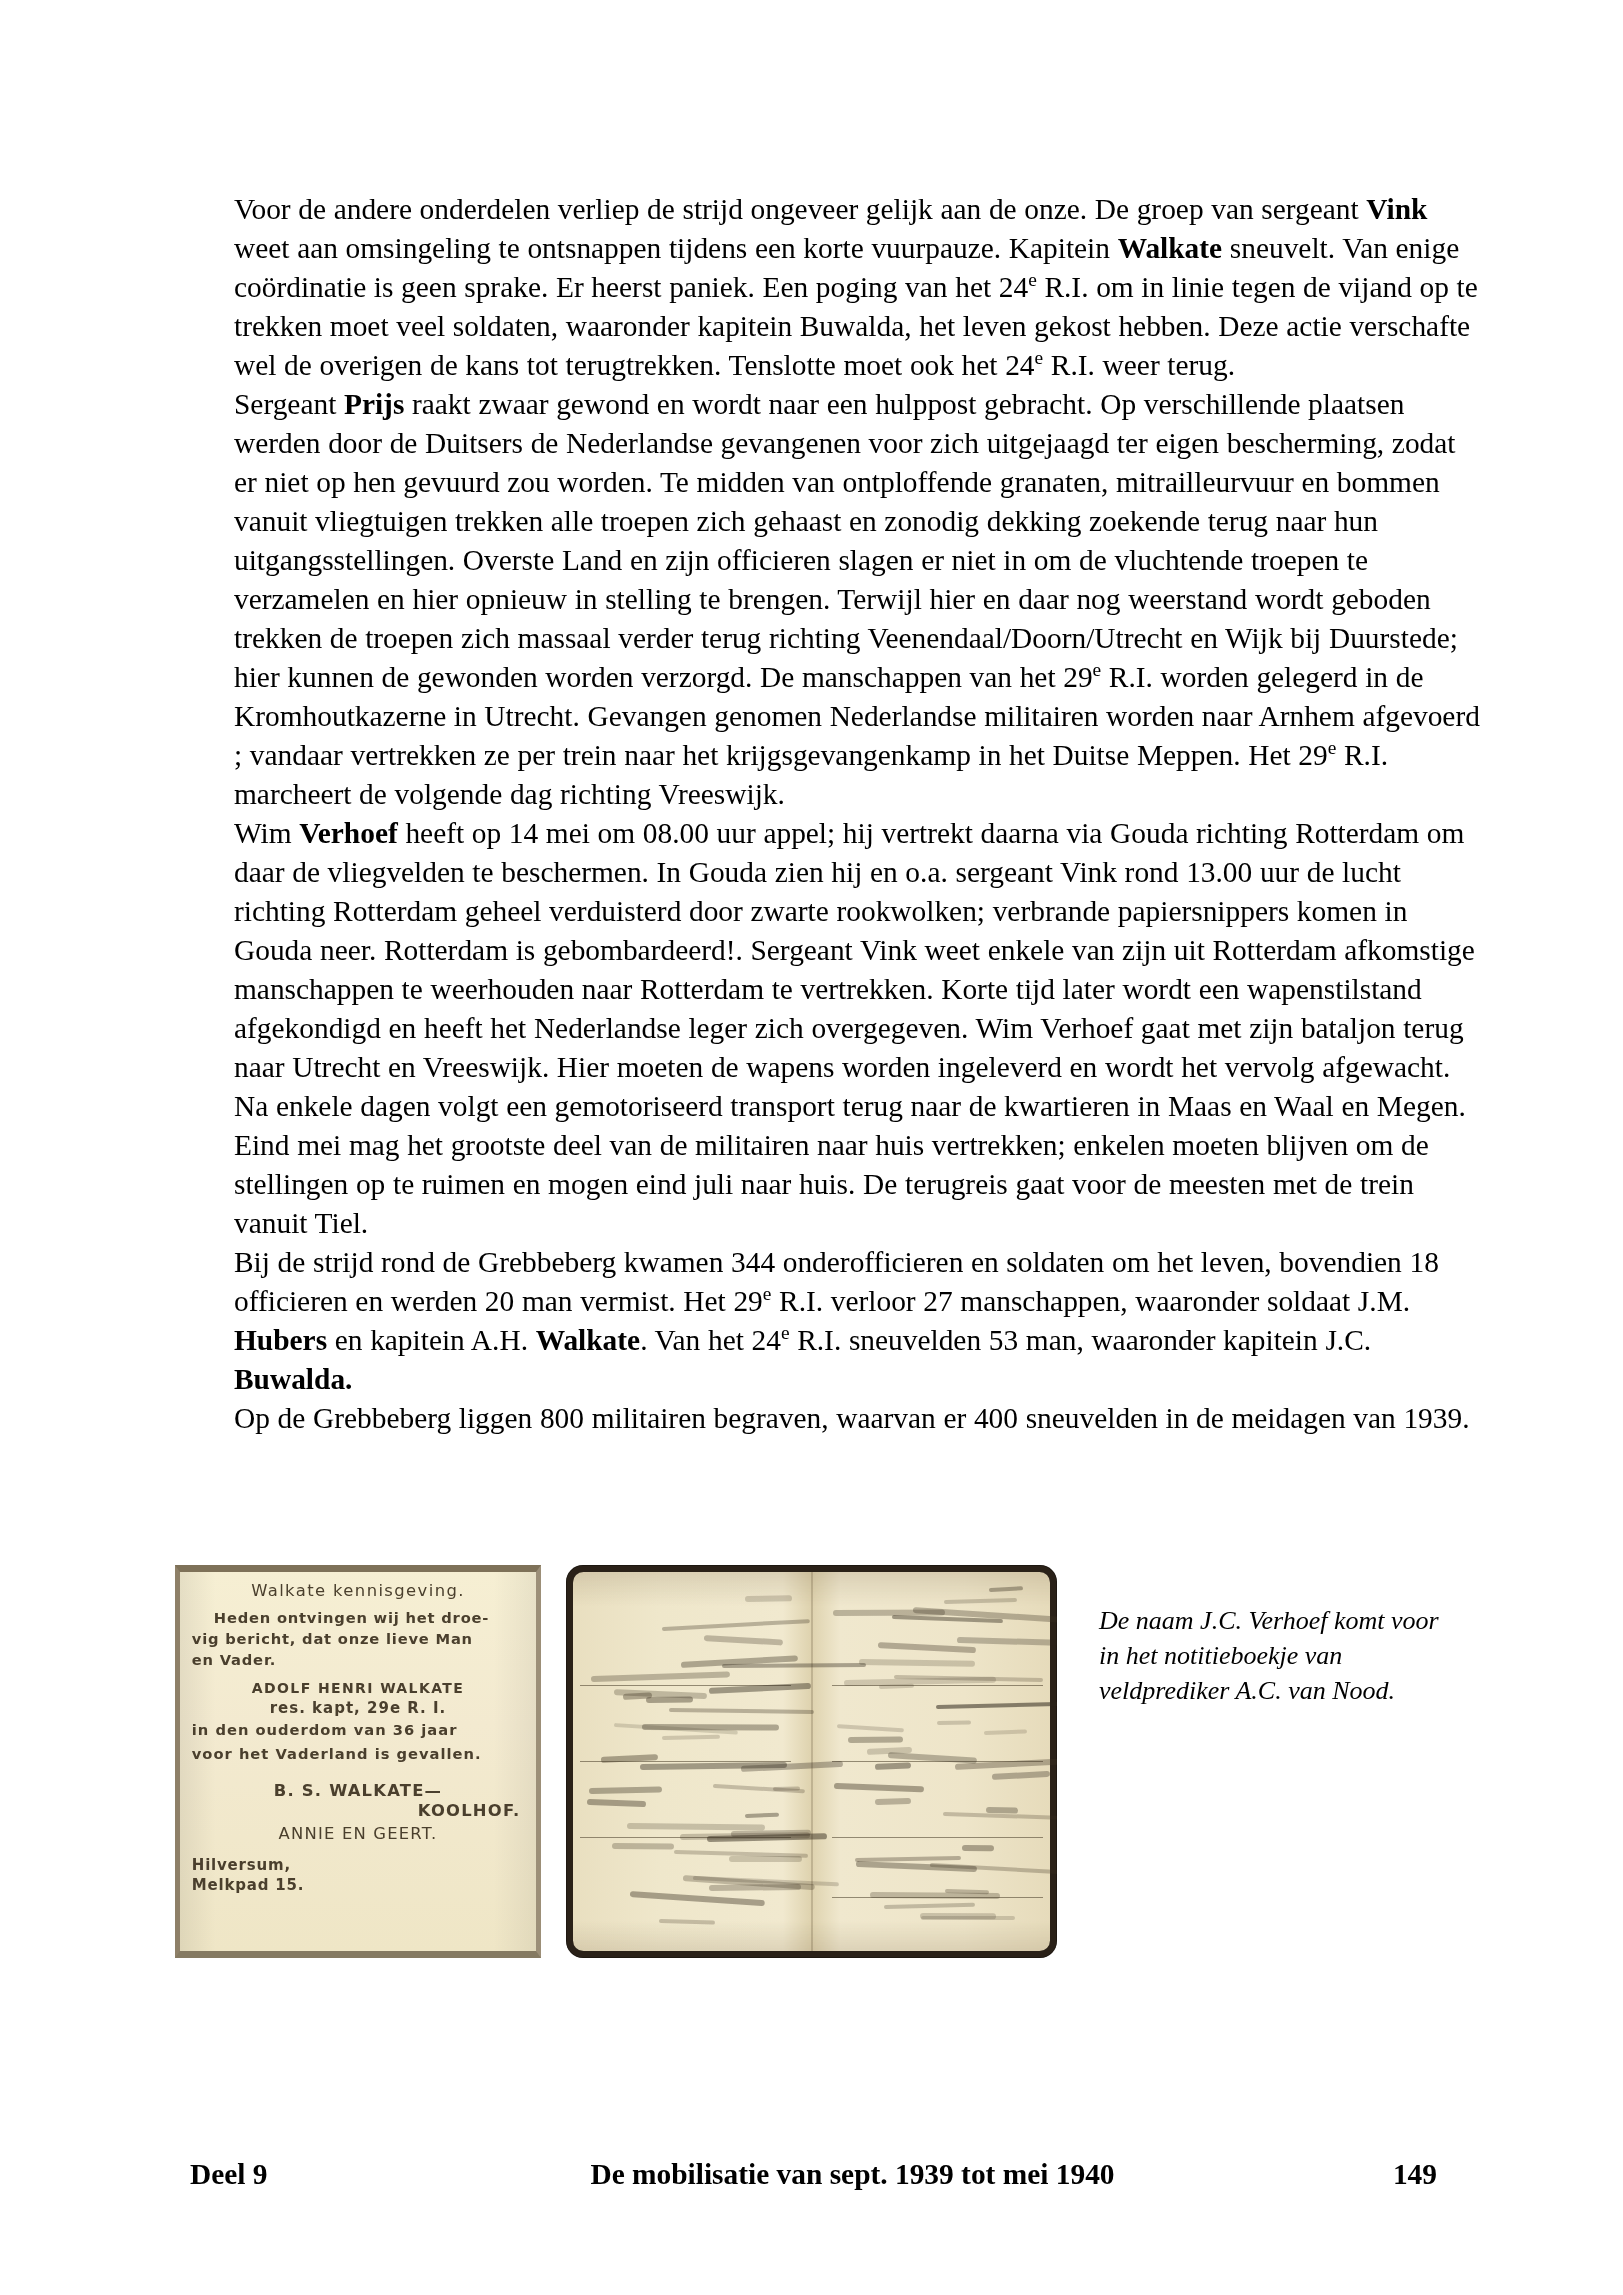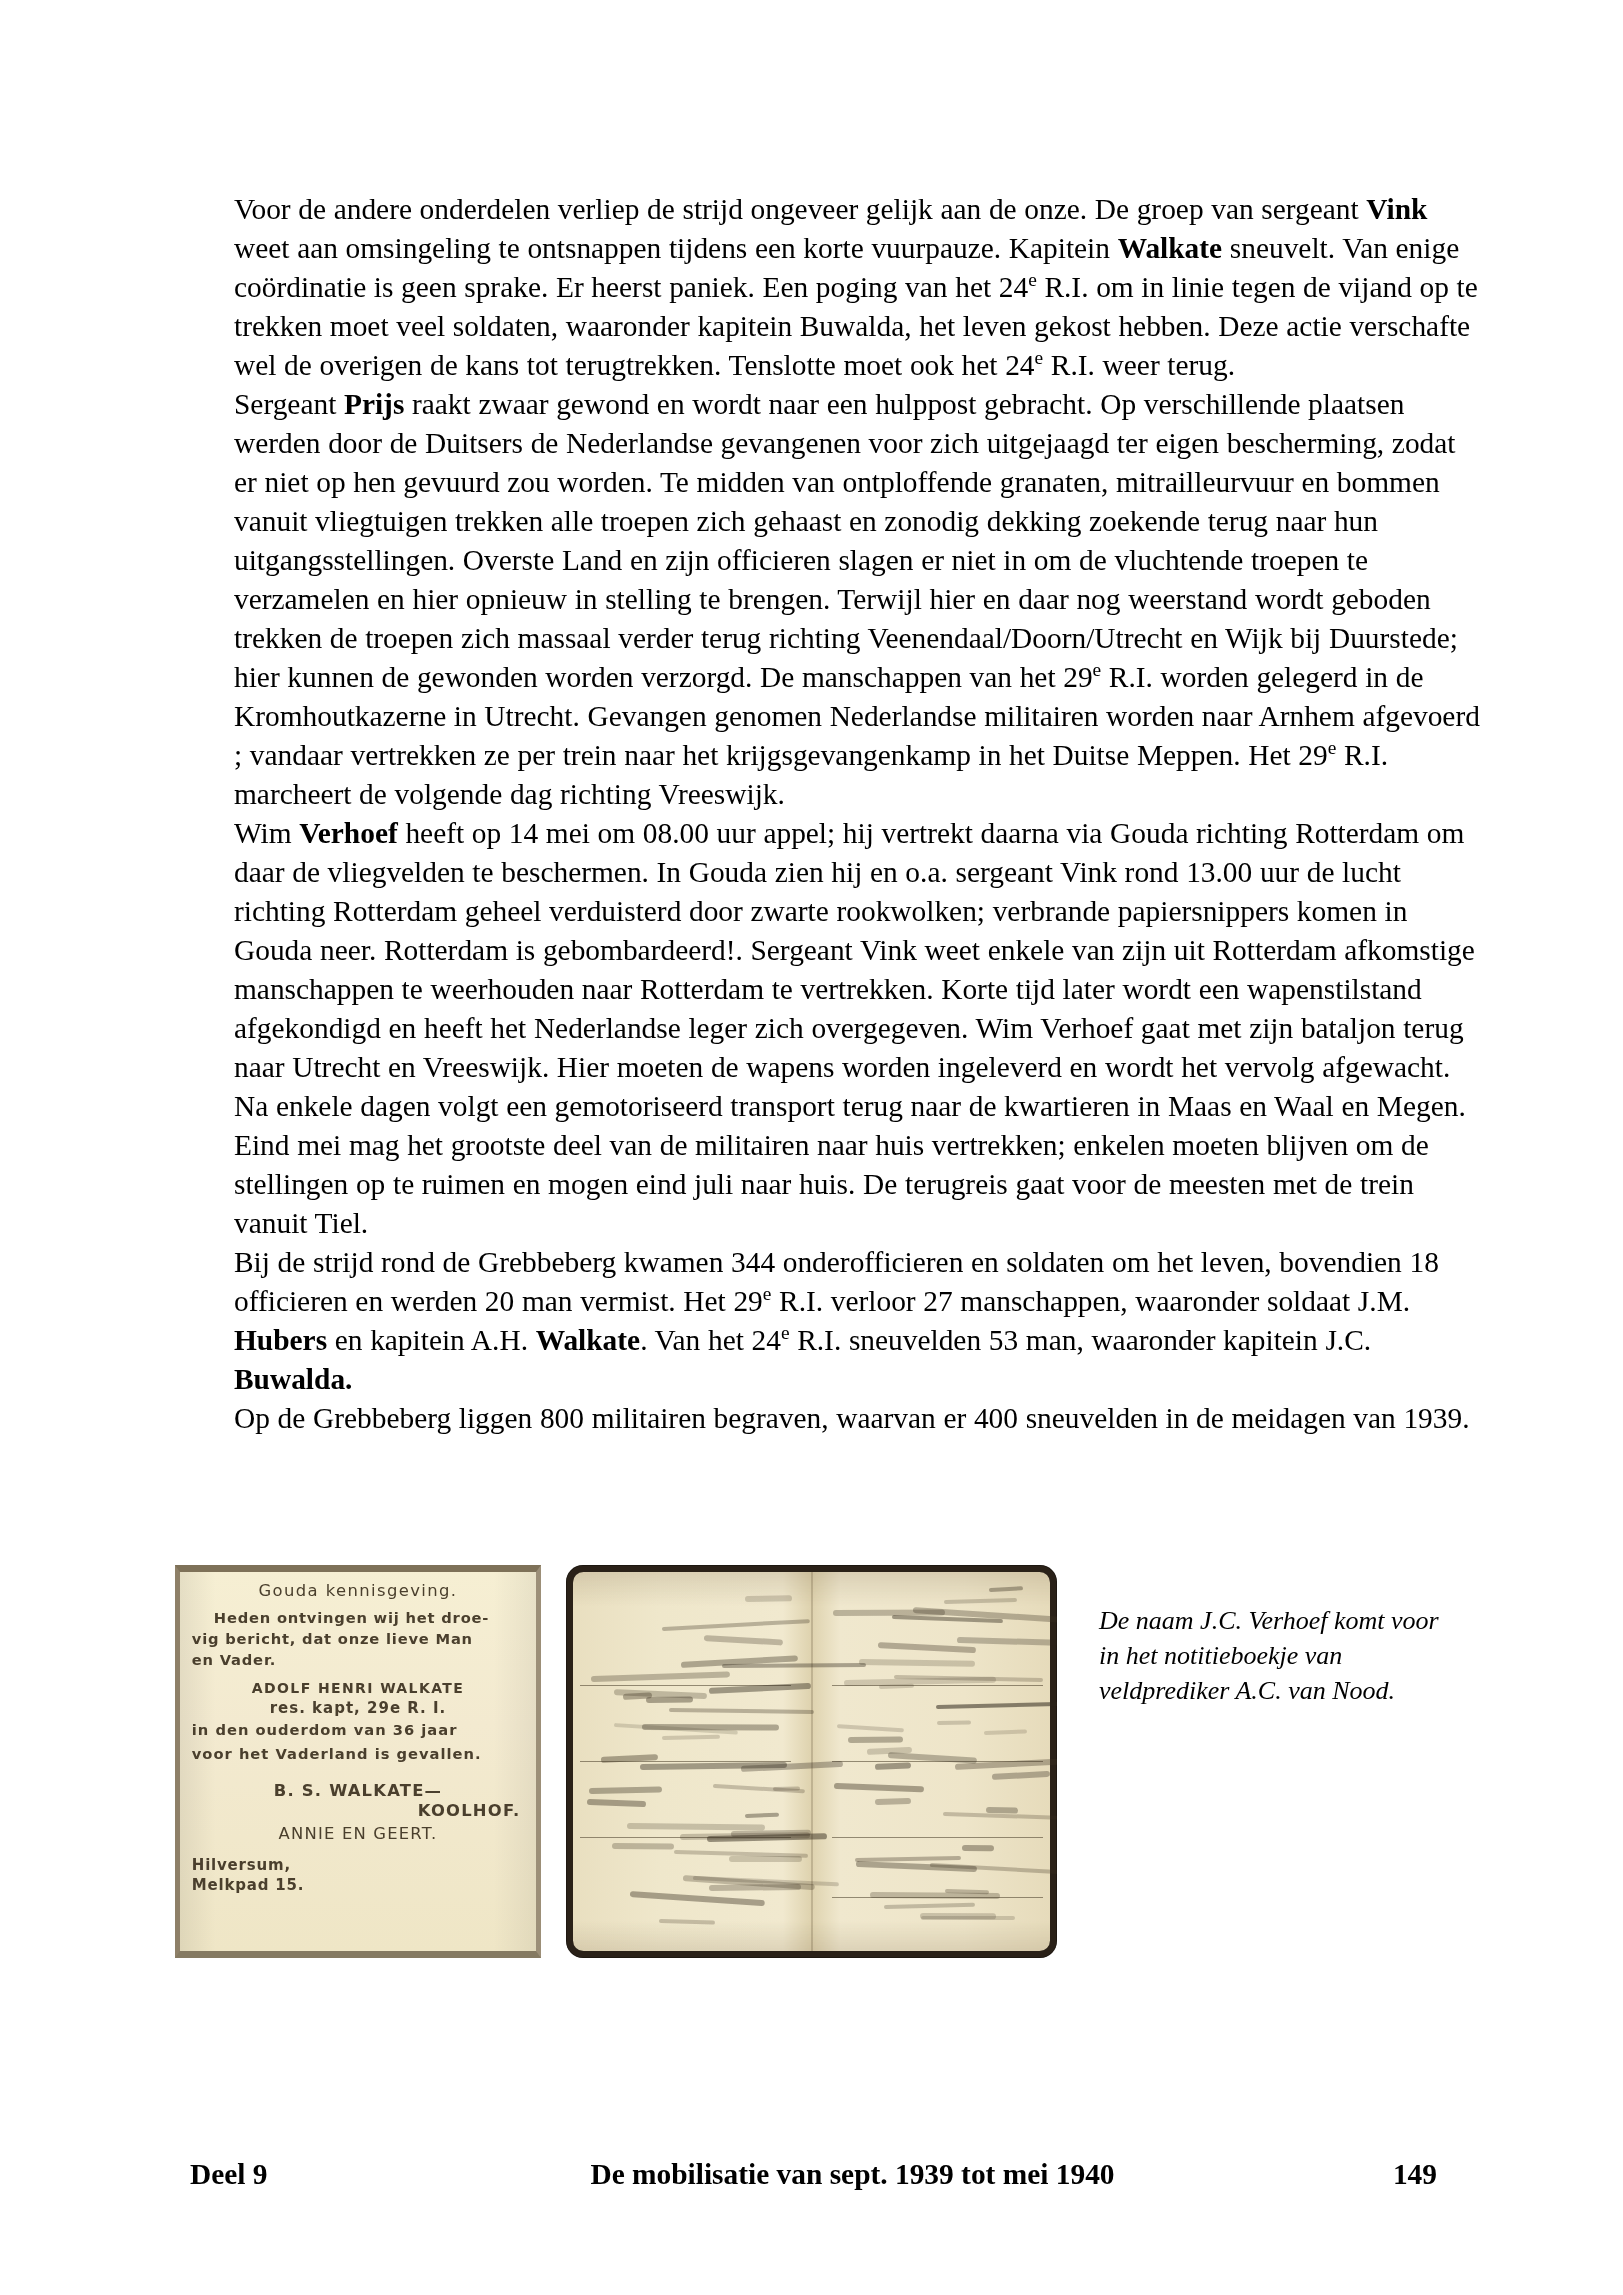--- a/index.html
+++ b/index.html
@@ -230,21 +230,21 @@
     <p class="para"><span>Sergeant </span><b>Prijs</b><span> raakt zwaar gewond en wordt naar een hulppost gebracht. Op verschillende plaatsen werden door de Duitsers de Nederlandse gevangenen voor zich uitgejaagd ter eigen bescherming, zodat er niet op hen gevuurd zou worden. Te midden van ontploffende granaten, mitrailleurvuur en bommen vanuit vliegtuigen trekken alle troepen zich gehaast en zonodig dekking zoekende terug naar hun uitgangsstellingen. Overste Land en zijn officieren slagen er niet in om de vluchtende troepen te verzamelen en hier opnieuw in stelling te brengen. Terwijl hier en daar nog weerstand wordt geboden trekken de troepen zich massaal verder terug richting Veenendaal/Doorn/Utrecht en Wijk bij Duurstede; hier kunnen de gewonden worden verzorgd. De manschappen van het 29</span><sup class="ord">e</sup><span> R.I. worden gelegerd in de Kromhoutkazerne in Utrecht. Gevangen genomen Nederlandse militairen worden naar Arnhem afgevoerd ; vandaar vertrekken ze per trein naar het krijgsgevangenkamp in het Duitse Meppen. Het 29</span><sup class="ord">e</sup><span> R.I. marcheert de volgende dag richting Vreeswijk.</span></p>
     <p class="para"><span>Wim </span><b>Verhoef</b><span> heeft op 14 mei om 08.00 uur appel; hij vertrekt daarna via Gouda richting Rotterdam om daar de vliegvelden te beschermen. In Gouda zien hij en o.a. sergeant Vink rond 13.00 uur de lucht richting Rotterdam geheel verduisterd door zwarte rookwolken; verbrande papiersnippers komen in Gouda neer. Rotterdam is gebombardeerd!. Sergeant Vink weet enkele van zijn uit Rotterdam afkomstige manschappen te weerhouden naar Rotterdam te vertrekken. Korte tijd later wordt een wapenstilstand afgekondigd en heeft het Nederlandse leger zich overgegeven. Wim Verhoef gaat met zijn bataljon terug naar Utrecht en Vreeswijk. Hier moeten de wapens worden ingeleverd en wordt het vervolg afgewacht. Na enkele dagen volgt een gemotoriseerd transport terug naar de kwartieren in Maas en Waal en Megen. Eind mei mag het grootste deel van de militairen naar huis vertrekken; enkelen moeten blijven om de stellingen op te ruimen en mogen eind juli naar huis. De terugreis gaat voor de meesten met de trein vanuit Tiel.</span></p>
     <p class="para"><span>Bij de strijd rond de Grebbeberg kwamen 344 onderofficieren en soldaten om het leven, bovendien 18 officieren en werden 20 man vermist. Het 29</span><sup class="ord">e</sup><span> R.I. verloor 27 manschappen, waaronder soldaat J.M. </span><b>Hubers</b><span> en kapitein A.H. </span><b>Walkate</b><span>. Van het 24</span><sup class="ord">e</sup><span> R.I. sneuvelden 53 man, waaronder kapitein J.C. </span><b>Buwalda.</b></p>
     <p class="para"><span>Op de Grebbeberg liggen 800 militairen begraven, waarvan er 400 sneuvelden in de meidagen van 1939.</span></p>
   </div>
 
   <div class="figure-row">
 
     <div class="clipping">
       <div class="clipping-inner">
-        <div class="clip-title">Gouda  kennisgeving.</div>
+        <div class="clip-title">Walkate  kennisgeving.</div>
         <div class="clip-body clip-indent">Heden ontvingen wij het droe-</div>
         <div class="clip-body">vig bericht, dat onze lieve Man</div>
         <div class="clip-body">en Vader.</div>
         <div class="clip-name">ADOLF HENRI WALKATE</div>
         <div class="clip-rank">res. kapt, 29e R. I.</div>
         <div class="clip-age">in  den  ouderdom  van  36  jaar</div>
         <div class="clip-age">voor het Vaderland is gevallen.</div>
         <div class="clip-sign1">B. S. WALKATE—</div>
         <div class="clip-sign2">KOOLHOF.</div>
         <div class="clip-sign3">ANNIE EN GEERT.</div>

